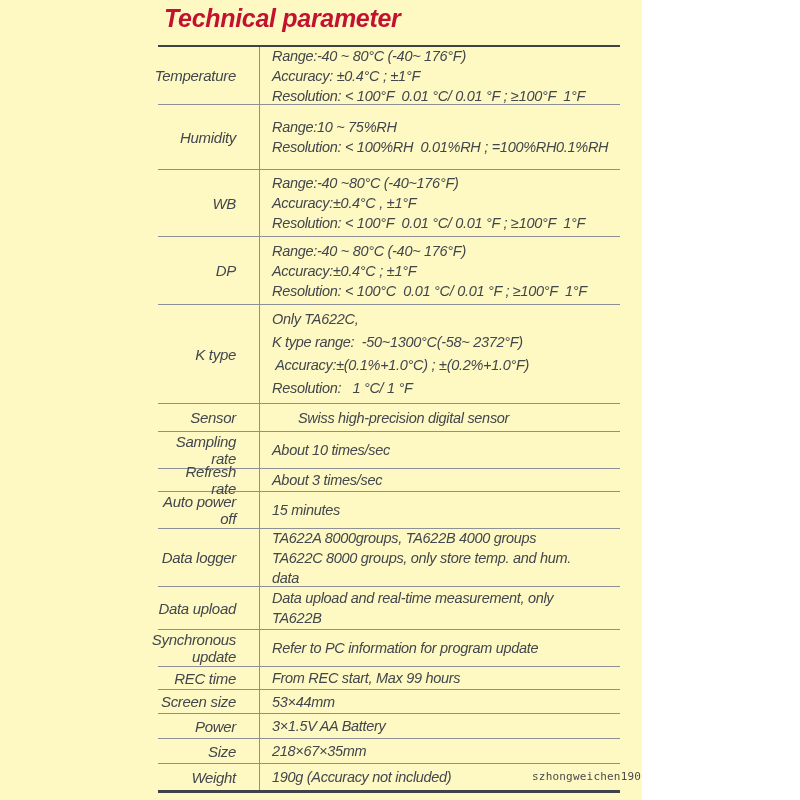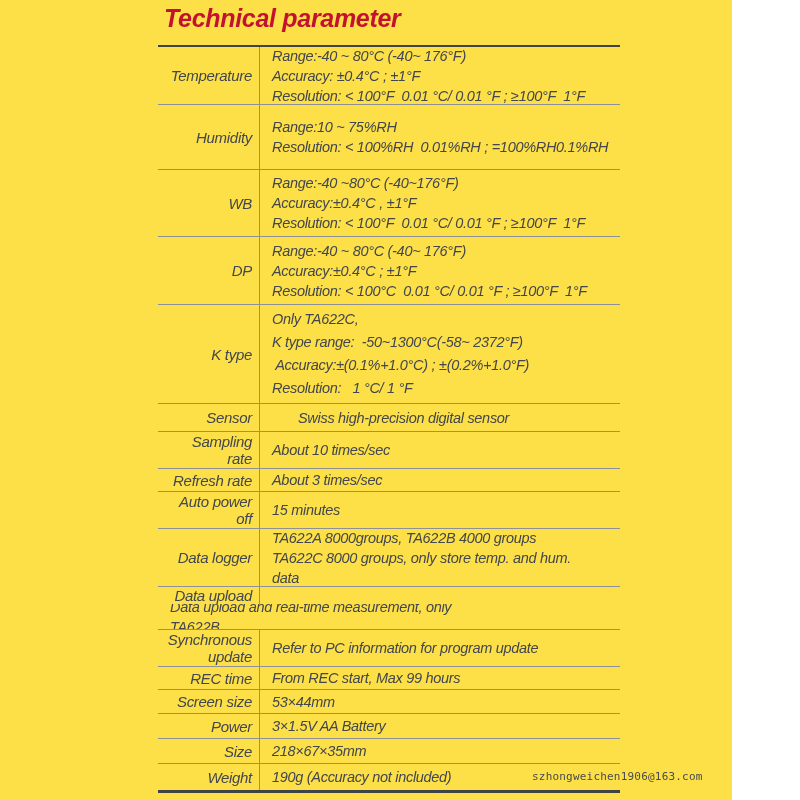--- a/index.html
+++ b/index.html
@@ -1,19 +1,19 @@
 <!DOCTYPE html>
 <html><head>
 <meta charset="utf-8">
 <style>
   html,body{margin:0;padding:0;background:#ffffff;}
   .page{
     position:relative;
-    width:732px;height:800px;
-    background:#fde047;
+    width:642px;height:800px;
+    background:#fef9c3;
     overflow:hidden;
     font-family:"Liberation Sans", sans-serif;
   }
   .title{
     position:absolute;
     left:164px;top:4px;
     margin:0;
     font-size:25px;
     font-weight:bold;
     font-style:italic;
@@ -36,21 +36,21 @@
     border-bottom:1px solid #8d9096;
   }
   .row:last-child{border-bottom:none;}
   .label-cell{
     width:102px;
     box-sizing:border-box;
     border-right:1px solid #8d9096;
     display:flex;
     align-items:center;
     justify-content:flex-end;
-    padding-right:7px;
+    padding-right:23px;
     text-align:right;
     font-size:15px;
     line-height:17px;
     letter-spacing:-0.3px;
     white-space:pre-line;
   }
   .value-cell{
     flex:1;
     box-sizing:border-box;
     padding-left:12px;
@@ -148,21 +148,21 @@
         </div>
       </div>
       <div class="row" style="height: 58px;">
         <div class="label-cell">Data logger</div>
         <div class="value-cell">
           <div class="vline">TA622A 8000groups, TA622B 4000 groups</div>
           <div class="vline">TA622C 8000 groups, only store temp. and hum.</div>
           <div class="vline">data</div>
         </div>
       </div>
-      <div class="row" style="height: 43px; flex-direction: column;">
+      <div class="row" style="height: 43px;">
         <div class="label-cell">Data upload</div>
         <div class="value-cell">
           <div class="vline">Data upload and real-time measurement, only</div>
           <div class="vline">TA622B</div>
         </div>
       </div>
       <div class="row" style="height: 37px;">
         <div class="label-cell">Synchronous
 update</div>
         <div class="value-cell">

